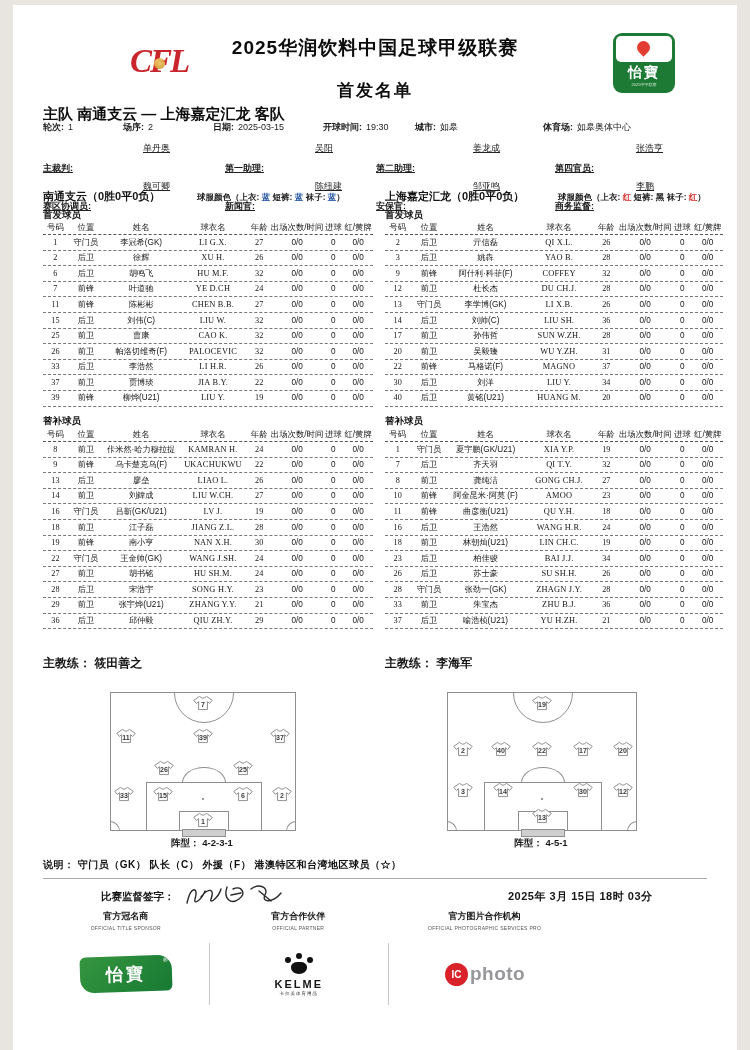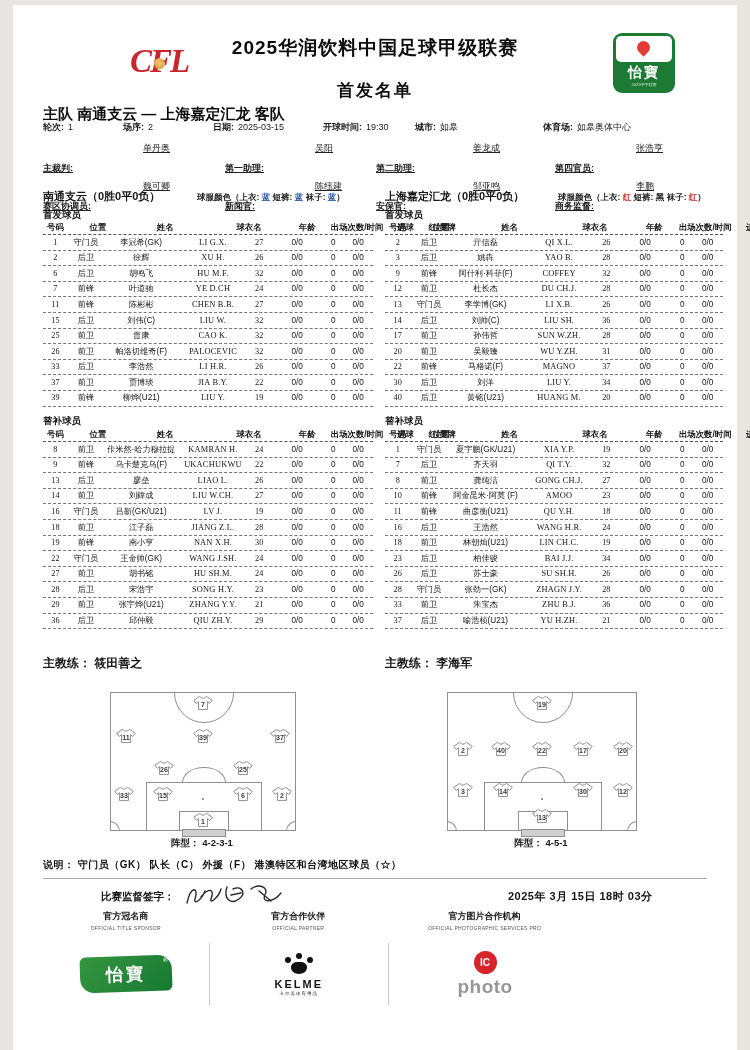--- a/index.html
+++ b/index.html
@@ -30,21 +30,21 @@
   .pair .vl{margin-left:4px;}
 
   
   .team-name{font-size:11px;font-weight:bold;}
   .kit{font-size:8.5px;font-weight:bold;color:#222;}
   .sec-label{font-size:9.5px;font-weight:bold;}
 
   
   .ptable{position:absolute;}
   .prow,.phead{display:grid;grid-template-columns:7.5% 11% 22.5% 21% 7% 16% 6% 9%;align-items:center;text-align:center;}
-  .phead{font-size:8.4px;font-weight:bold;height:13px;border-bottom:1.5px dashed #555;gap:12px;}
+  .phead{font-size:8.4px;font-weight:normal;height:13px;border-bottom:1.5px dashed #555;}
   .prow{font-size:8.2px;min-height:15.6px;border-bottom:1px dashed #777;line-height:9.5px;padding:1px 0;box-sizing:border-box;}
   .pc-jersey{font-family:"Liberation Serif",serif;font-size:8.4px;letter-spacing:.2px;}
   .pc-no,.pc-age{font-family:"Liberation Serif",serif;}
   .coach-line{font-size:12px;font-weight:bold;}
 
   
   .pitch{position:absolute;border:1px solid #8f8f8f;background:#fff;overflow:visible;}
   .pitch .inner{position:absolute;inset:0;overflow:hidden;}
   .ccircle{position:absolute;left:50%;top:-30px;width:58px;height:58px;margin-left:-29px;border:1px solid #8f8f8f;border-radius:50%;}
   .pbox{position:absolute;left:50%;bottom:0;width:62%;height:34%;margin-left:-31%;border:1px solid #8f8f8f;border-bottom:none;}
@@ -77,21 +77,21 @@
   .paw i{position:absolute;background:#111;border-radius:50%;}
   .paw .pd{left:7px;top:9px;width:16px;height:12px;border-radius:48% 48% 60% 60%;}
   .paw .t1{left:1px;top:4px;width:6px;height:6px;}
   .paw .t2{left:12px;top:0;width:6px;height:6px;}
   .paw .t3{left:23px;top:4px;width:6px;height:6px;}
   #kelme-word{font-weight:bold;font-size:11px;letter-spacing:2px;margin-top:3px;}
   #kelme-sub{font-size:4.5px;color:#333;margin-top:1px;letter-spacing:1px;}
   #ftv-logo{display:flex;align-items:center;gap:5px;}
   #ftv-badge{width:26px;height:27px;background:radial-gradient(circle at 40% 35%,#f3f77e,#9ccb3b 60%,#5d9e2f);border:2px solid #dfe98f;border-radius:6px 6px 10px 10px;color:#fff;font-weight:bold;font-size:8px;font-style:italic;display:flex;align-items:center;justify-content:center;}
   #ftv-text{color:#1b2ec9;font-weight:bold;font-size:17px;letter-spacing:1px;}
-  #ic-logo{display:flex;align-items:center;gap:2px;flex-direction:column;}
+  #ic-logo{display:flex;align-items:center;gap:2px;}
   #ic-circle{width:23px;height:23px;border-radius:50%;background:#d8232a;color:#fff;font-weight:bold;font-size:10px;display:flex;align-items:center;justify-content:center;}
   #ic-word{color:#97979b;font-weight:bold;font-size:19px;letter-spacing:.5px;}
   .sig-svg path{stroke:#2b2b2b;stroke-width:1.4;fill:none;stroke-linecap:round;}
 </style>
 </head>
 <body>
 
 <div id="stage">
   <div id="page">
 

